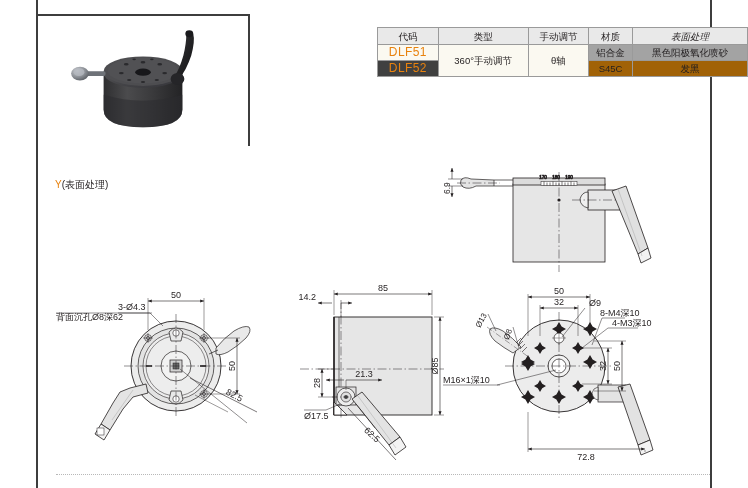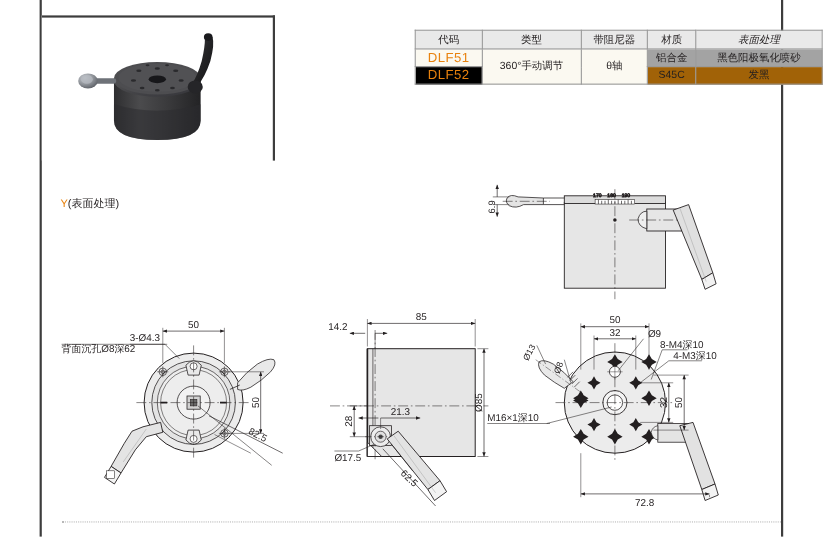--- a/index.html
+++ b/index.html
@@ -87,21 +87,21 @@
 
   .row-a td { background: #a3a3a3; }
   .row-b td { background: #a16207; }
   .code-cell {
     color: #e8820e;
     font-weight: bold;
     font-size: 12px;
     letter-spacing: 0.4px;
   }
   .row-a .code-cell { background: #fbf9f1; }
-  .row-b .code-cell { background: #000000; }
+  .row-b .code-cell { background: #404040; }
   .merge-cell { background: #fbf9f1 !important; }
 
   
   .variant-label {
     position: absolute;
     left: 55px;
     top: 178px;
     font-size: 10px;
     color: #231f20;
     white-space: nowrap;
@@ -185,21 +185,21 @@
     <ellipse cx="141" cy="64" rx="7" ry="6" fill="#252528"></ellipse>
     <ellipse cx="153" cy="18" rx="4" ry="3.5" fill="#1a1a1d"></ellipse>
   </svg>
 </div>
 
 <table class="spec-table">
   <thead>
     <tr>
       <th class="col-code">代码</th>
       <th class="col-type">类型</th>
-      <th class="col-dir">带阻尼器</th>
+      <th class="col-dir">手动调节</th>
       <th class="col-mat">材质</th>
       <th class="col-surf">表面处理</th>
     </tr>
   </thead>
   <tbody>
     <tr class="row-a">
       <td class="code-cell">DLF51</td>
       <td class="merge-cell" rowspan="2">360°手动调节</td>
       <td class="merge-cell" rowspan="2">θ轴</td>
       <td>铝合金</td>

